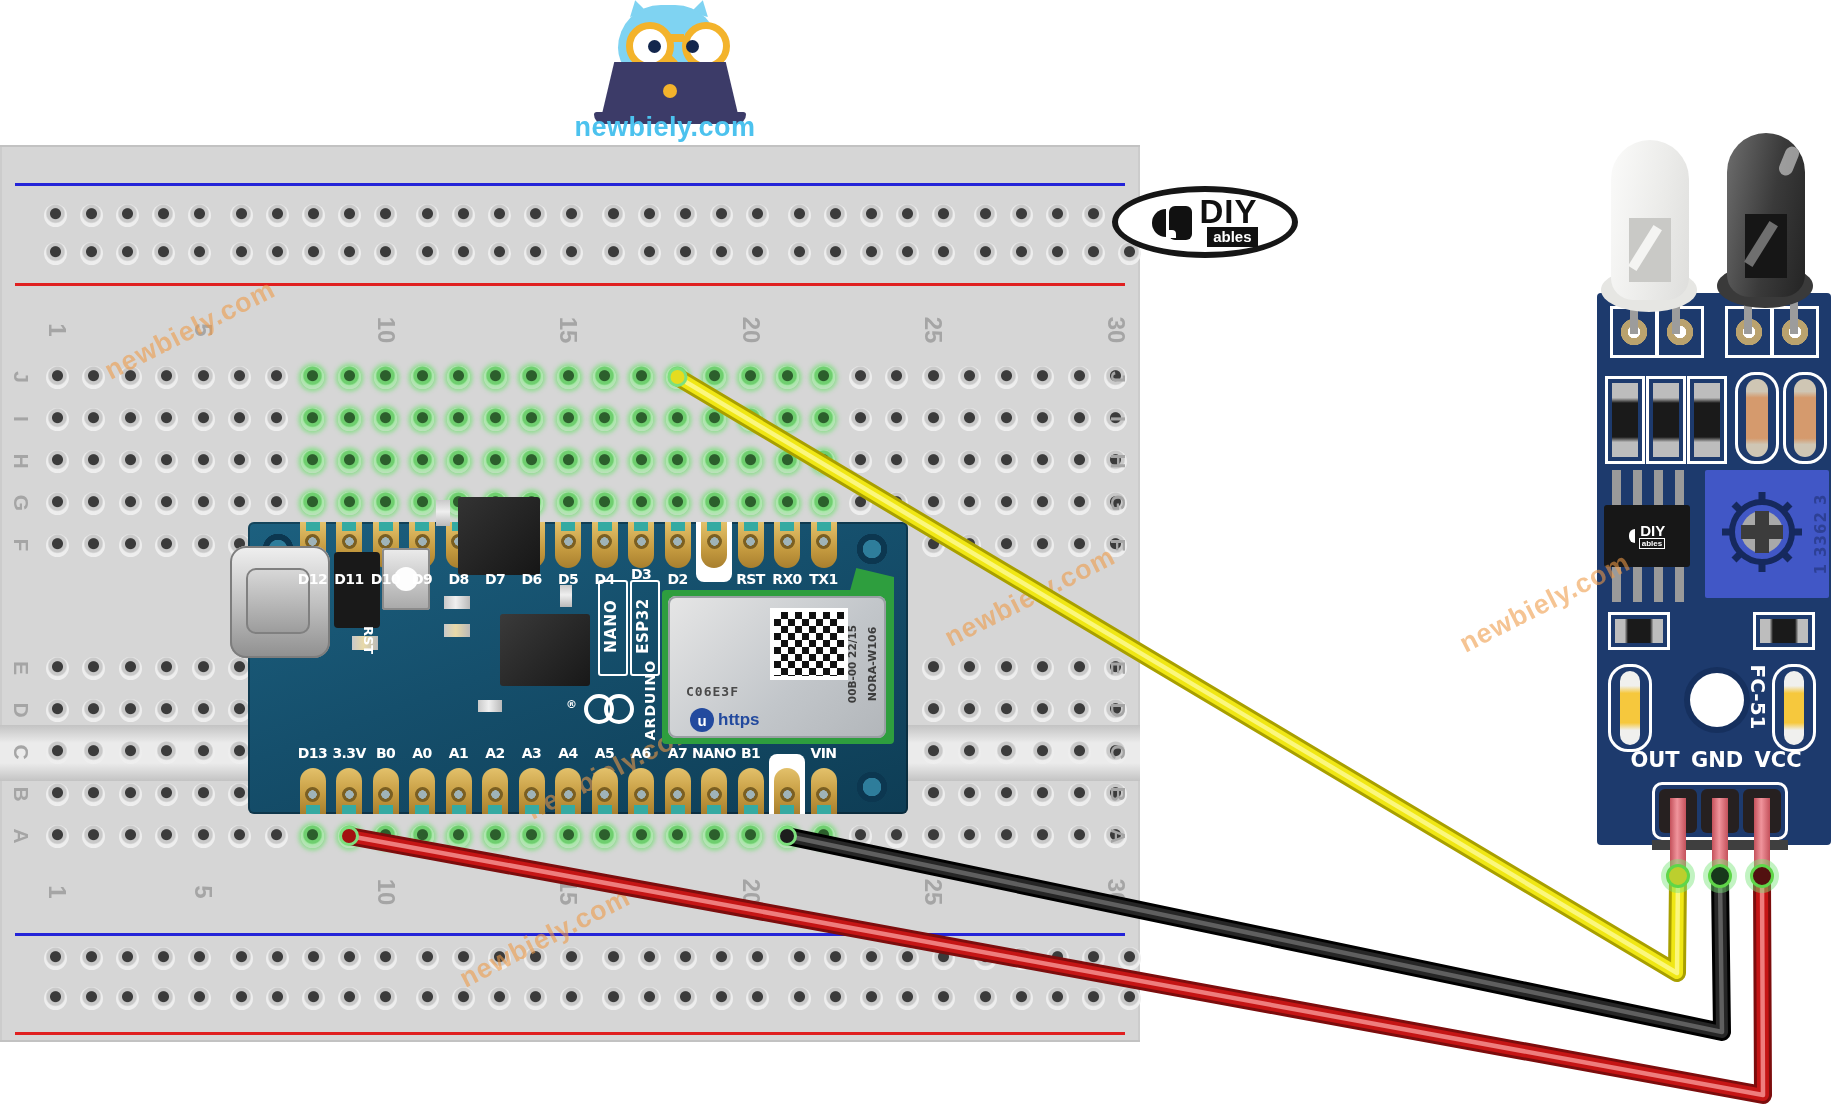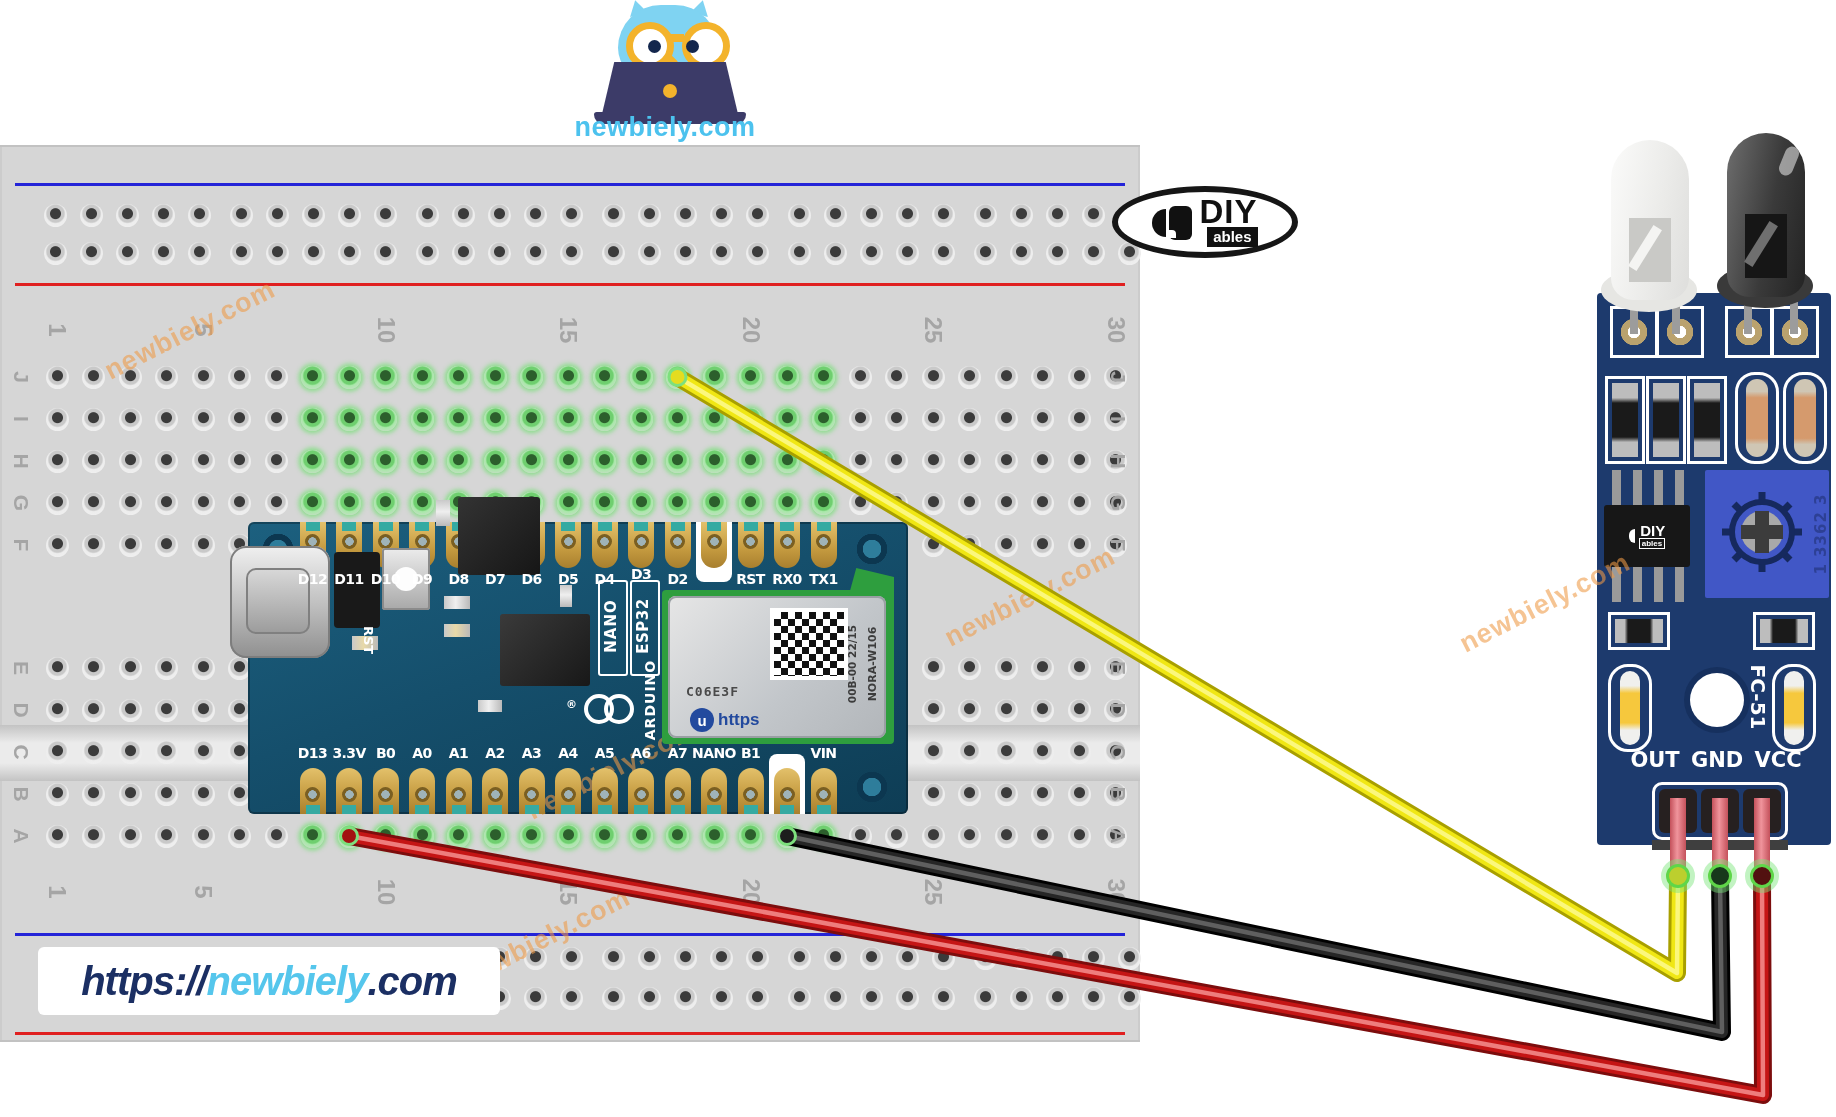--- a/index.html
+++ b/index.html
@@ -807,18 +807,13 @@
     <g>
       <circle cx="1720" cy="876" r="14" fill="none" stroke="rgba(120,228,120,.45)" stroke-width="6"></circle>
       <circle cx="1720" cy="876" r="10.5" stroke="#5fd649" stroke-width="3" fill="#17381b"></circle>
     </g>
     <g>
       <circle cx="1762" cy="876" r="14" fill="none" stroke="rgba(120,228,120,.45)" stroke-width="6"></circle>
       <circle cx="1762" cy="876" r="10.5" stroke="#5fd649" stroke-width="3" fill="#521110"></circle>
     </g>
   </svg>
 
-  <div class="a urlbox">
-    <span style="color:#1b2f63;">https://</span>
-      <span style="color:#55c6ec;">newbiely</span>
-      <span style="color:#1b2f63;">.com</span>
-  </div>
 </div>
 
 </body></html>

